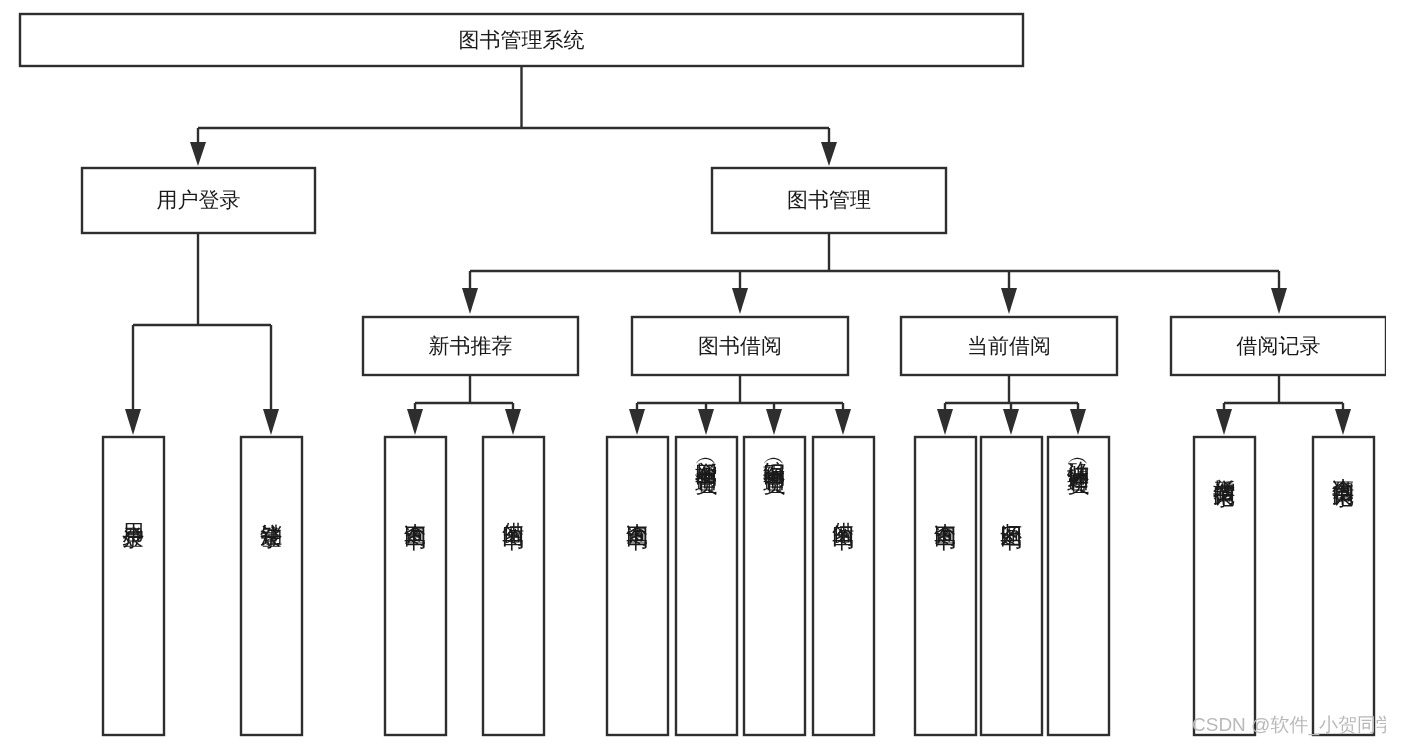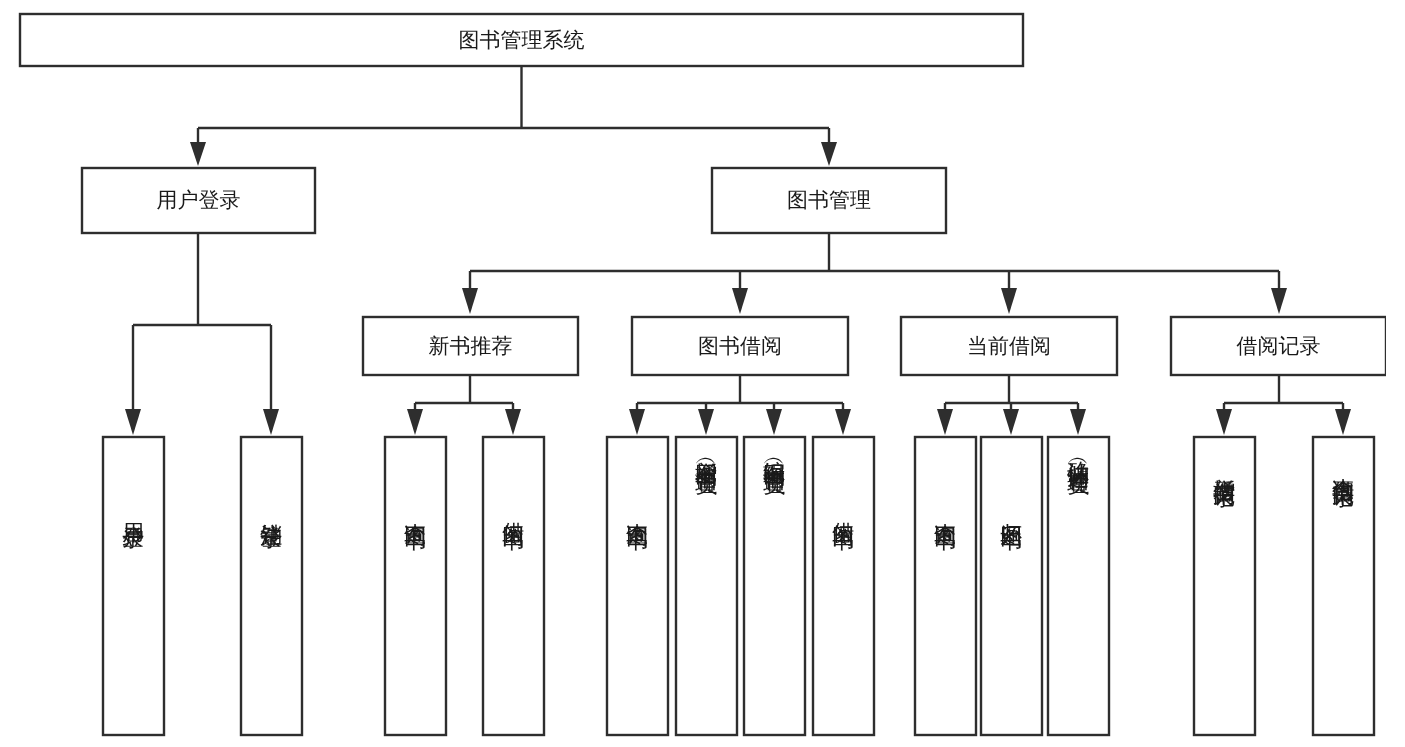--- a/index.html
+++ b/index.html
@@ -196,14 +196,15 @@
   <div class="node-label-v" style="left:774px; top:443px;">编辑图书（管理员）</div>
   <div class="node-label-v" style="left:843px; top:505px;">借阅图书</div>
 
   <div class="node-label-v" style="left:945px; top:505px;">查询图书</div>
   <div class="node-label-v" style="left:1011px; top:505px;">归还图书</div>
   <div class="node-label-v" style="left:1078px; top:443px;">确认归还（管理员）</div>
 
   <div class="node-label-v" style="left:1224px; top:460px;">新增借阅记录</div>
   <div class="node-label-v" style="left:1343px; top:460px;">查询借阅记录</div>
 
+  <div class="watermark">CSDN @软件_小贺同学</div>
 
 </div>
 
 </body></html>

